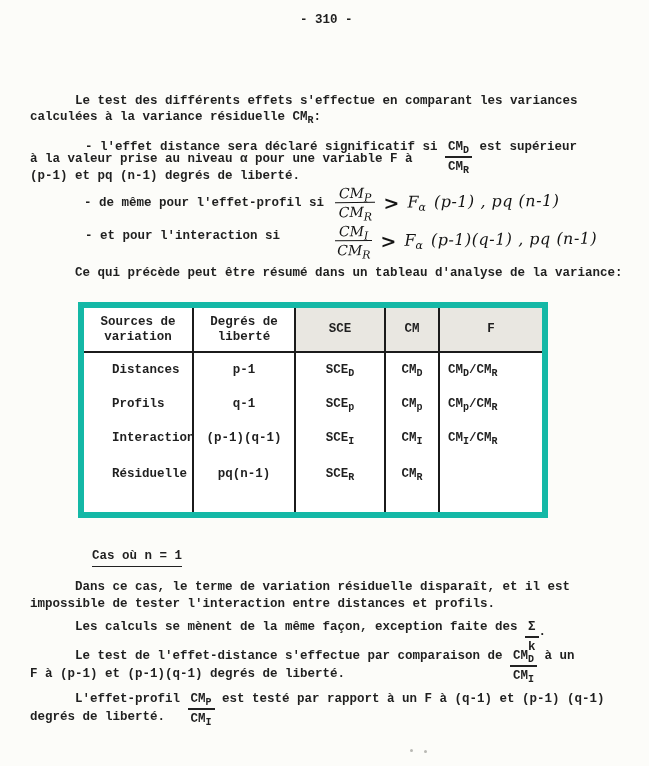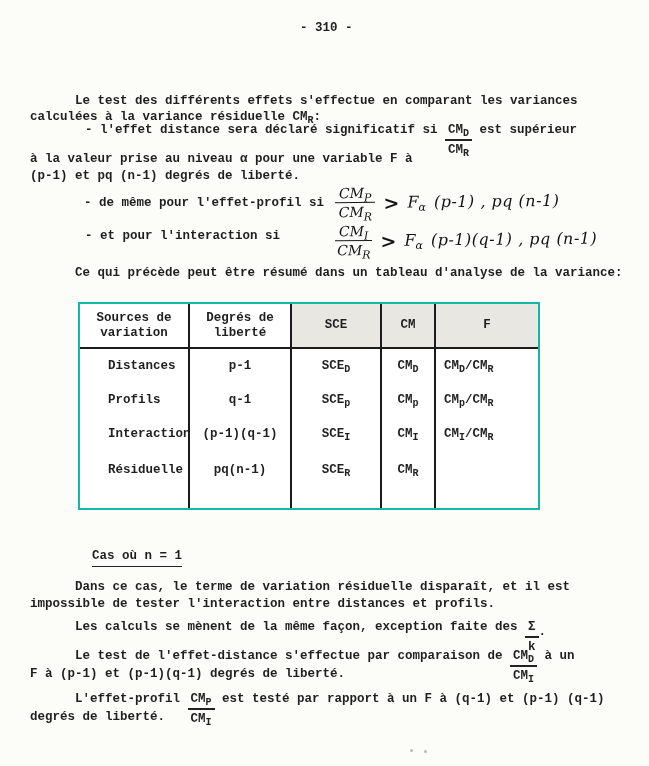--- a/index.html
+++ b/index.html
@@ -23,50 +23,50 @@
   .hw .hfrac .den{padding-top:1px;white-space:pre;}
   .hw sub{font-size:11px;}
   .hw .rel{font-size:19px;font-weight:700;}
   .hw .args{letter-spacing:0.5px;white-space:pre;}
   
   .heading-underline{border-bottom:1.5px solid #222;padding-bottom:2px;}
   
   .tbl{position:absolute;left:78px;top:302px;display:grid;
        grid-template-columns:108px 102px 90px 54px 104px;
        grid-template-rows:45px 34px 34px 34px 57px;
-       border:2px solid #14b8a6;background:#fff;
+       border:6px solid #14b8a6;background:#fff;
        font-weight:700;font-size:12.5px;line-height:15px;}
   .c{display:flex;align-items:center;}
   .bl{border-left:2px solid #1b1b1b;}
   .hb{border-bottom:2px solid #1b1b1b;}
   .hcell{flex-direction:column;justify-content:center;text-align:center;}
   .shade{background:#e9e7e1;}
   .cleft{justify-content:flex-start;padding-left:28px;}
   .ccent{justify-content:center;}
   .cf{justify-content:flex-start;padding-left:8px;}
   .rlast{align-items:flex-start;padding-top:12px;}
   .speck{position:absolute;width:3px;height:3px;border-radius:50%;background:#b9b9b4;}
 </style>
 </head>
 <body>
 
 <div class="page">
 
-  <div class="line t" style="left:300px;top:21px;">
+  <div class="line t" style="left:300px;top:13px;">
     <span class="seg">- 310 -</span>
   </div>
 
   <div class="line t" style="left:75px;top:94px;">
     <span class="seg">Le test des différents effets s'effectue en comparant les variances</span>
   </div>
   <div class="line t" style="left:30px;top:110px;">
     <span class="seg"><span>calculées à la variance résiduelle </span><span>CM</span><sub>R</sub><span>:</span></span>
   </div>
 
-  <div class="line t" style="left:85px;top:123px;">
+  <div class="line t" style="left:85px;top:140px;">
     <span class="seg">- l'effet distance sera déclaré significatif si </span>
     <span class="tfrac">
       <span class="num"><span>CM</span><sub>D</sub></span>
       <span class="den"><span>CM</span><sub>R</sub></span>
     </span>
     <span class="seg"> est supérieur</span>
   </div>
   <div class="line t" style="left:30px;top:152px;">
     <span class="seg">à la valeur prise au niveau α pour une variable F à</span>
   </div>

